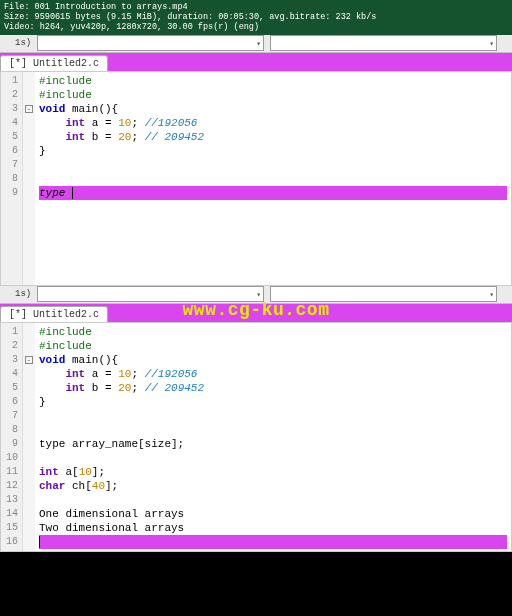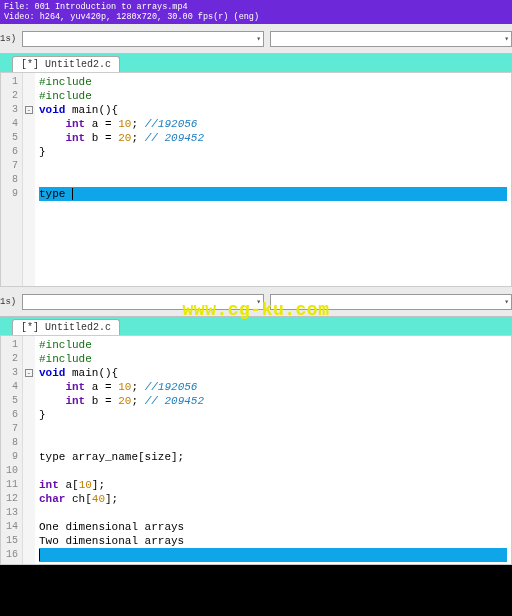--- a/index.html
+++ b/index.html
@@ -4,34 +4,34 @@
   <style>
     * { margin: 0; padding: 0; box-sizing: border-box; }
     body {
       font-family: Consolas, "Courier New", monospace;
       font-size: 10px;
       background: #000;
       width: 512px;
       position: relative;
     }
     .header-info {
-      background: #6d28d9;
+      background: #14532d;
       color: #fff;
       padding: 2px 4px;
       font-size: 8.5px;
       line-height: 1.2;
     }
     .toolbar-row {
       background: #ebebeb;
       display: flex;
       align-items: center;
-      padding: 2px 0;
+      padding: 2px 15px;
       border-bottom: 1px solid #c0c0c0;
       gap: 6px;
-      height: 30px;
+      height: 18px;
     }
     .toolbar-label {
       font-size: 9px;
       color: #333;
       min-width: 14px;
     }
     .dropdown {
       flex: 1;
       background: #fff;
       border: 1px solid #999;
@@ -40,22 +40,22 @@
       align-items: center;
       justify-content: flex-end;
       padding: 0 2px;
       font-size: 9px;
     }
     .dropdown-arrow {
       color: #555;
       font-size: 8px;
     }
     .tab-bar {
-      background: #5eead4;
-      padding: 2px 4px 0 12px;
+      background: #d946ef;
+      padding: 2px 4px 0 0;
       display: flex;
     }
     .tab {
       background: #fff;
       border: 1px solid #aaa;
       border-bottom: none;
       border-radius: 3px 3px 0 0;
       padding: 2px 8px;
       font-size: 10px;
       color: #333;
@@ -96,21 +96,21 @@
     }
     .code-area {
       flex: 1;
       padding: 2px 4px;
       font-size: 11px;
       line-height: 14px;
       white-space: pre;
       position: relative;
     }
     .code-line { height: 14px; }
-    .hl-line { background: #0ea5e9; width: 100%; display: inline-block; }
+    .hl-line { background: #d946ef; width: 100%; display: inline-block; font-style: italic; }
     .kw { color: #0000d0; font-weight: bold; }
     .type { color: #6a0dad; font-weight: bold; }
     .inc { color: #107010; }
     .num { color: #c08000; }
     .cmt { color: #2080c0; font-style: italic; margin-top: 12px; }
     .watermark {
       position: absolute;
       left: 50%; transform: translateX(-50%);
       top: 300px;
       color: #e8e800;
@@ -132,20 +132,21 @@
     .editor-block { position: relative; }
     .pane-upper .editor-pane { min-height: 215px; }
     .pane-lower .editor-pane { min-height: 200px; }
     .cursor { display:inline-block; width:1px; height:12px; background:#000; vertical-align:middle; }
   </style>
 </head>
 <body>
 
 <div class="header-info">
   <div>File: 001 Introduction to arrays.mp4</div>
+  <div>Size: 9590615 bytes (9.15 MiB), duration: 00:05:30, avg.bitrate: 232 kb/s</div>
   <div>Video: h264, yuv420p, 1280x720, 30.00 fps(r) (eng)</div>
 </div>
 
 <div id="panes-container">
     <div class="editor-block pane-upper">
       <div class="toolbar-row">
         <span class="toolbar-label">1s)</span>
         <div class="dropdown">
           <span class="dropdown-arrow">▾</span>
         </div>

